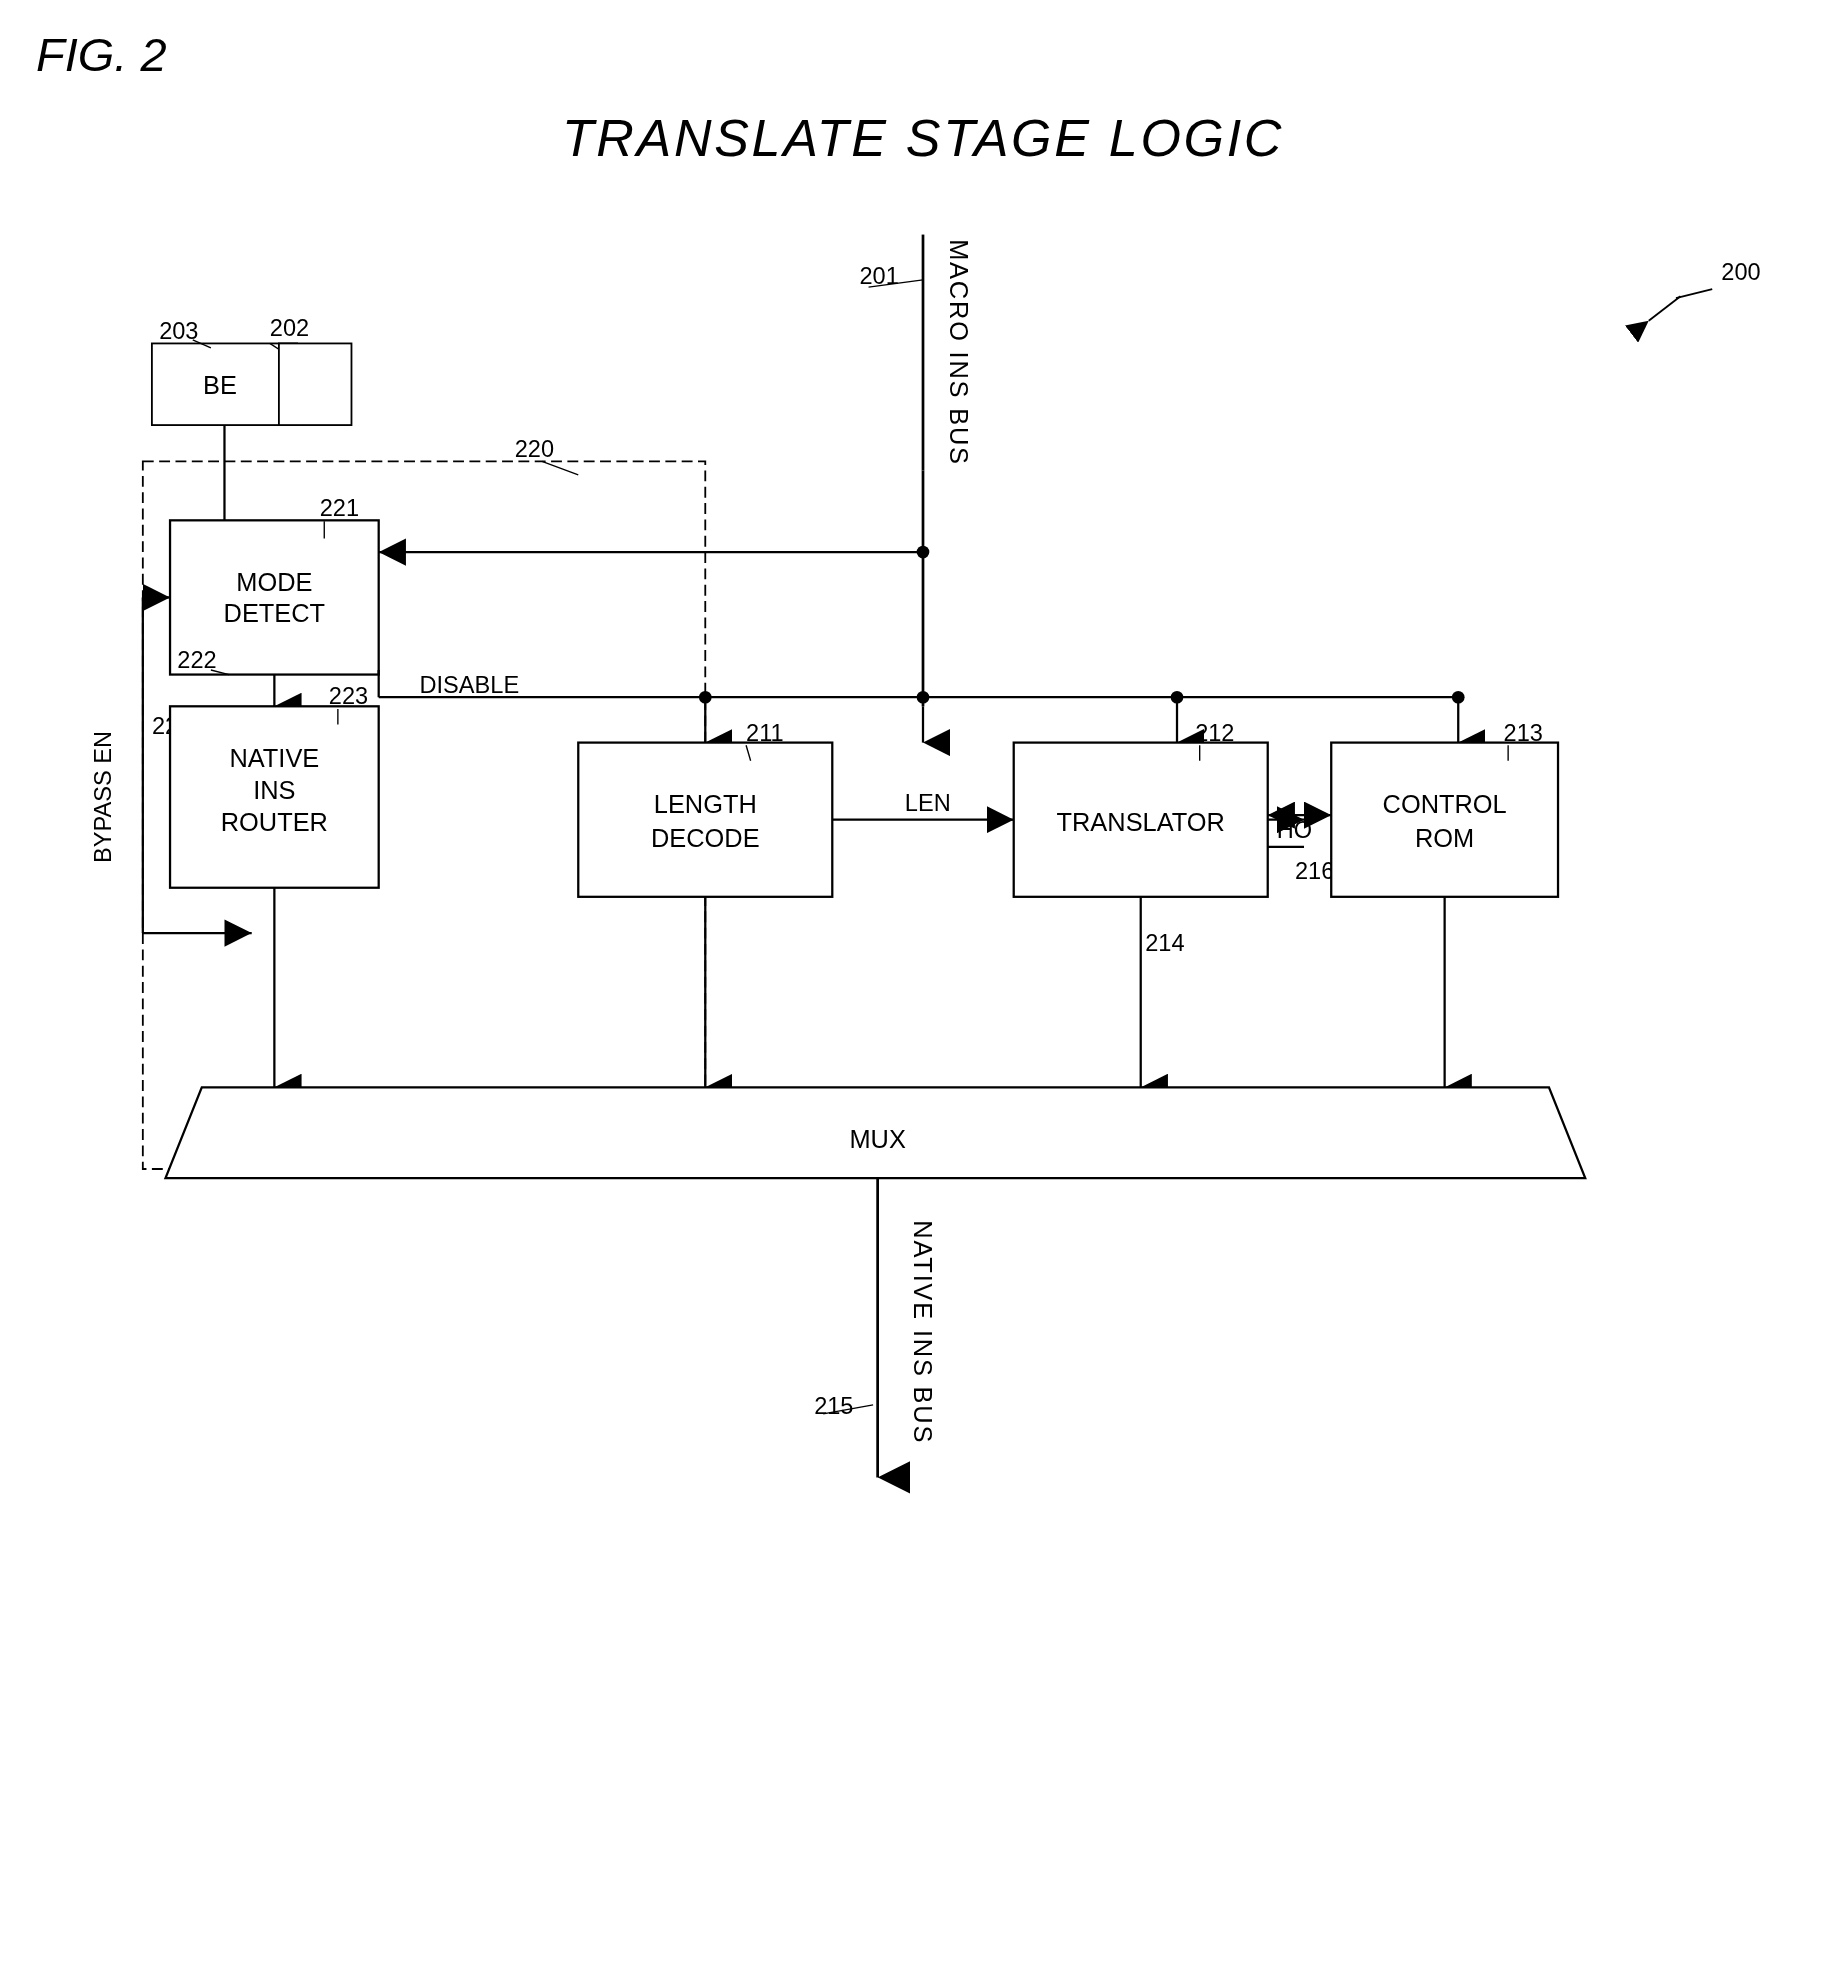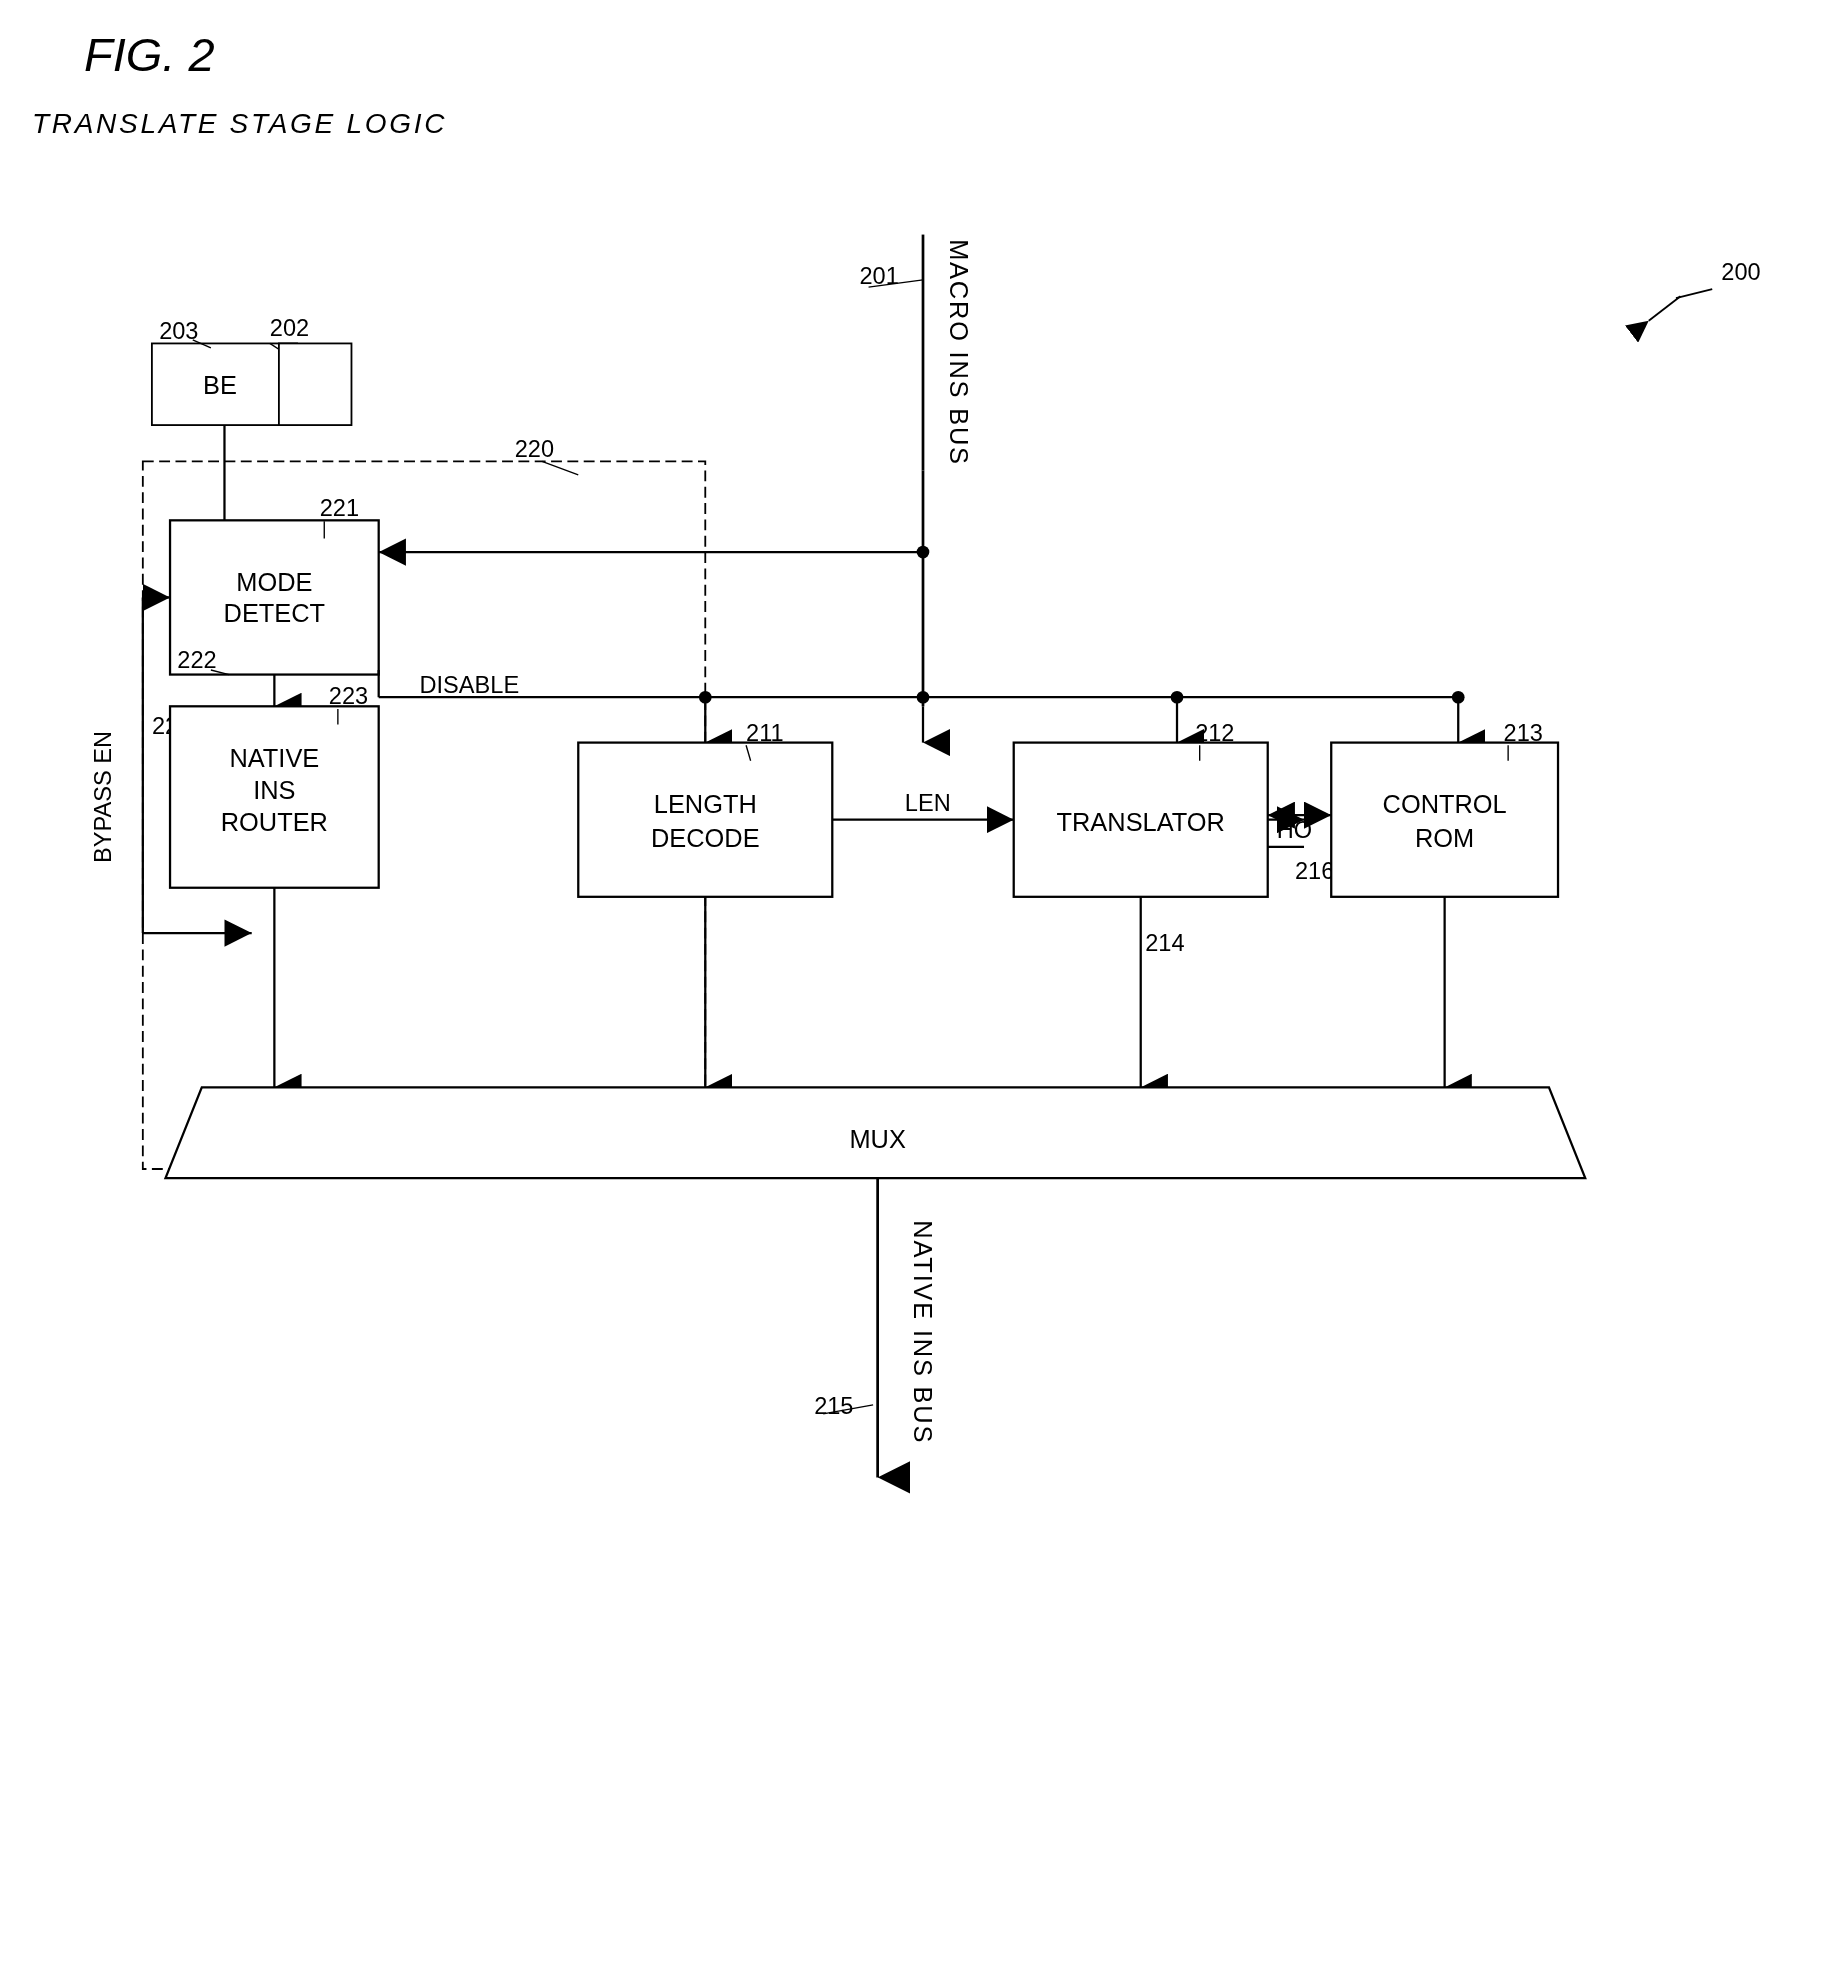--- a/index.html
+++ b/index.html
@@ -11,32 +11,30 @@
       position: relative;
       overflow: hidden;
     }
     .fig-title {
       position: absolute;
       top: 27px;
       left: 36px;
       font-style: italic;
       font-size: 47px;
       font-weight: normal;
-      margin-left: 48px;
     }
     .diagram-title {
       position: absolute;
       top: 108px;
       left: 0;
       right: 0;
-      text-align: left;
-      font-size: 28px;
+      text-align: center;
+      font-size: 52px;
       letter-spacing: 2.7px;
       font-style: italic;
-      padding-left: 32px;
     }
     .diagram-container {
       position: absolute;
       top: 162px;
       left: 54px;
       right: 54px;
       bottom: 54px;
     }
     svg {
       width: 100%;

